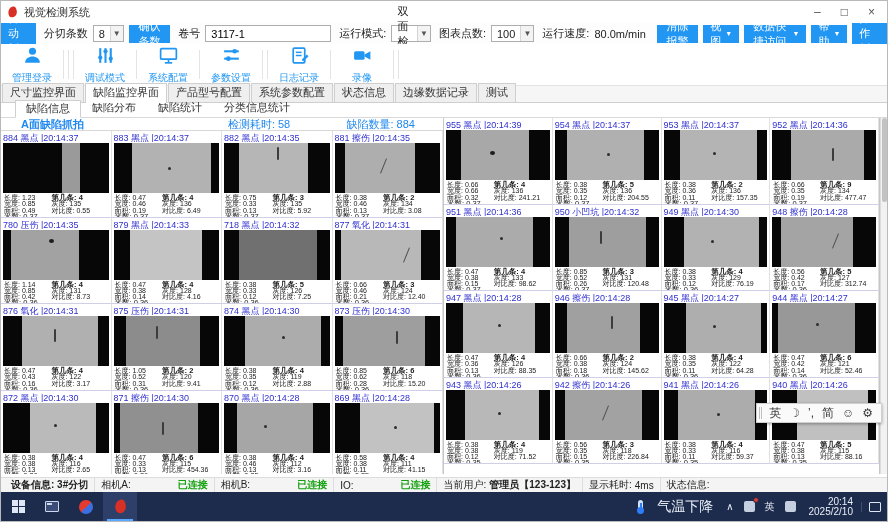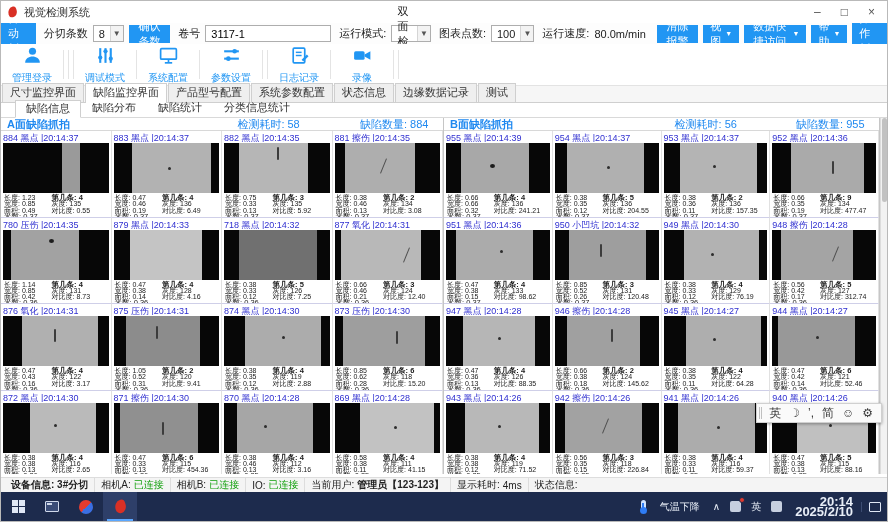--- a/index.html
+++ b/index.html
@@ -44,21 +44,21 @@
   
   .subtabs { height: 15px; flex: 0 0 15px; display: flex; align-items: flex-end; background: #fff; border-bottom: 1px solid #d9d9d9; font-size: 11px; padding-left: 14px; }
   .subtab { padding: 0 10px 1px; color: #333; cursor: pointer; border: 1px solid transparent; white-space: nowrap; }
   .subtab.active { border: 1px solid #cfcfcf; border-bottom: 1px solid #fff; background: #fff; position: relative; top: 1px; }
 
   
   .panels { flex: 1; display: flex; overflow: hidden; }
   .panel { display: flex; flex-direction: column; border-right: 1px solid #c6c6c6; overflow: hidden; }
   .panel.a { width: 444px; }
   .panel.b { width: 437px; }
-  .panel-header { height: 13px; flex: 0 0 13px; display: flex; align-items: center; font-size: 11px; color: #1e88f0; border-bottom: 1px solid #d8d8d8; padding: 0 6px; }
+  .panel-header { height: 13px; flex: 0 0 13px; display: flex; align-items: center; font-size: 11px; color: #1e88f0; border-bottom: 1px solid #d8d8d8; padding: 0 20px; }
   .panel-header .ptitle { font-weight: bold; }
   .panel-header .ptime { margin-left: auto; margin-right: 14%; }
   .panel-header .pcount { margin-right: 2%; }
   .grid { flex: 1; display: grid; grid-template-columns: repeat(4, 1fr); grid-template-rows: repeat(4, 86.5px); }
   .cell { border-right: 1px solid #e1e1e1; border-bottom: 1px solid #cfcfe8; background: #fff; overflow: hidden; cursor: pointer; }
   .cell-head { height: 11px; font-size: 9px; color: #2f2fd0; white-space: nowrap; overflow: hidden; padding: 1px 2px 0; }
   .cell-img { position: relative; height: 50px; margin: 1px 2px 0; background: #aaa; overflow: hidden; }
   .band { position: absolute; top: 0; height: 100%; background: #070707; }
   .mark { position: absolute; background: #2d2d2d; }
   .mark.dot  { width: 3px; height: 3px; border-radius: 50%; }
@@ -77,43 +77,43 @@
   
   .ime-bar { position: absolute; right: 5px; top: 402px; height: 20px; background: #fafafa; border: 1px solid #d0d0d0; box-shadow: 0 1px 3px rgba(0,0,0,.35); display: flex; align-items: center; gap: 2px; padding: 0 5px 0 2px; z-index: 5; }
   .ime-handle { width: 3px; height: 12px; border-left: 1px solid #c0c0c0; border-right: 1px solid #c0c0c0; margin-right: 2px; }
   .ime-item { font-size: 12px; color: #3a3a3a; padding: 0 3px; cursor: pointer; line-height: 18px; }
 
   
   .statusbar { height: 15px; flex: 0 0 15px; margin-top: 3px; background: #f4f4f4; border-top: 1px solid #ddd; display: flex; align-items: center; font-size: 10px; color: #222; padding: 0 4px; }
   .sb-item { padding: 0 6px; border-right: 1px solid #ddd; white-space: nowrap; display: flex; gap: 3px; align-items: center; }
   .sb-item:last-child { border-right: none; }
   .sb-bold { font-weight: bold; }
-  .sb-green { color: #13a10e; font-weight: normal; }
+  .sb-green { color: #13a10e; font-weight: bold; margin-left: 44px; }
 
   
   .taskbar { height: 29px; flex: 0 0 29px; background: #1d2b4d; display: flex; align-items: stretch; color: #e8eef7; }
   .tb-left { display: flex; align-items: stretch; }
   .task-icon { width: 34px; display: flex; align-items: center; justify-content: center; cursor: pointer; position: relative; }
   .task-icon.active { background: #2e3f69; }
   .task-icon.active::after { content: ""; position: absolute; bottom: 0; left: 4px; right: 4px; height: 2px; background: #5aa7ff; }
   .win-logo { width: 13px; height: 13px; display: grid; grid-template-columns: 6px 6px; grid-template-rows: 6px 6px; gap: 1px; }
   .win-logo i { background: #dfe7f5; }
   .explorer-ic { width: 14px; height: 11px; border: 1px solid #cfd8ea; border-radius: 1px; position: relative; background: #3a4c77; }
   .explorer-ic::before { content:""; position:absolute; left:1px; top:1px; width:5px; height:2px; background:#cfd8ea; }
   .app-ic-round { width: 14px; height: 14px; border-radius: 50%; background: linear-gradient(135deg, #e33b30 50%, #3b6fe3 50%); }
   .app-ic-red { width: 11px; height: 13px; background: #d93025; border-radius: 65% 35% 60% 40%; transform: rotate(-18deg); }
   .tb-right { margin-left: auto; display: flex; align-items: center; gap: 0; }
-  .weather { display: flex; align-items: center; gap: 14px; font-size: 10px; padding: 0 8px; }
+  .weather { display: flex; align-items: center; gap: 14px; font-size: 14px; padding: 0 8px; }
   .thermo { width: 5px; height: 13px; background: #cfe3ff; border-radius: 3px; position: relative; }
   .thermo::after { content:""; position:absolute; bottom:-1px; left:-1px; width:7px; height:7px; border-radius:50%; background:#2f7df6; }
   .thermo::before { content:""; position:absolute; bottom:2px; left:1.5px; width:2px; height:8px; background:#2f7df6; }
   .tray-item { font-size: 10px; padding: 0 5px; display: flex; align-items: center; position: relative; cursor: pointer; height: 100%; }
   .tray-item .sq { width: 11px; height: 11px; background: #c6cfdf; border-radius: 2px; }
   .tray-item .badge { position: absolute; top: 5px; right: 1px; width: 6px; height: 6px; background: #e23a2e; border-radius: 50%; border: 1px solid #1d2b4d; }
-  .clock { font-size: 13px; text-align: right; line-height: 10px; padding: 0 8px; font-weight: bold; }
+  .clock { font-size: 10px; text-align: right; line-height: 10px; padding: 0 8px; }
   .notif { width: 26px; border-left: 1px solid #3c4c72; display: flex; align-items: center; justify-content: center; }
   .notif .bub { width: 12px; height: 10px; border: 1px solid #dfe7f5; border-radius: 1px; }
 </style>
 </head>
 <body>
 
 <div id="app">
 
   <div class="titlebar">
     <span class="app-logo"></span>
@@ -584,25 +584,20 @@
               <div class="mcol r">
                 <div class="mline bold">第几条: 4</div>
                 <div class="mline">灰度: 111</div>
                 <div class="mline">对比度: 41.15</div>
               </div>
             </div>
           </div>
         </div>
       </div>
       <div class="panel b">
-        <div class="panel-header">
-          <span class="ptitle">B面缺陷抓拍</span>
-          <span class="ptime">检测耗时:  56</span>
-          <span class="pcount">缺陷数量:  955</span>
-        </div>
         <div class="grid">
           <div class="cell">
             <div class="cell-head">955 黑点 |20:14:39</div>
             <div class="cell-img" style="background: rgb(168, 168, 168);">
               <div class="band" style="left: 0px; width: 14%;"></div>
               <div class="band" style="right: 0px; width: 20%;"></div>
               <div class="mark dot2" style="left: 42%; top: 42%;"></div>
             </div>
             <div class="meta">
               <div class="mcol">

